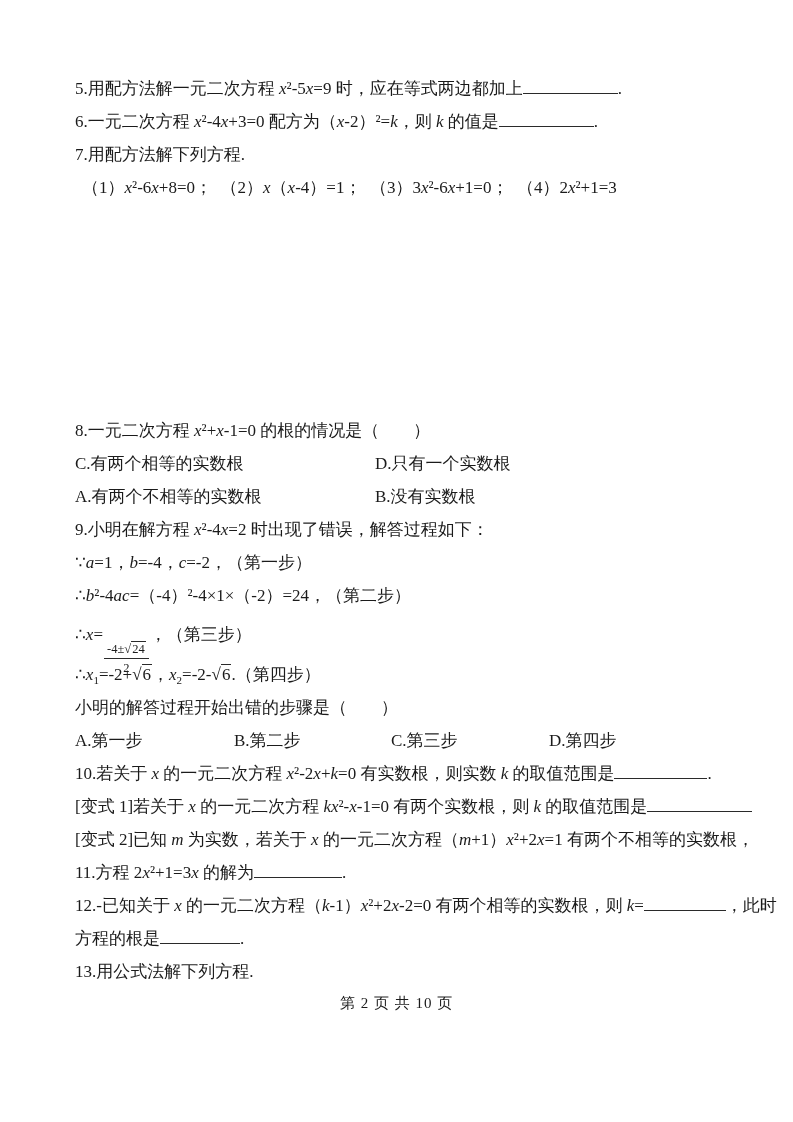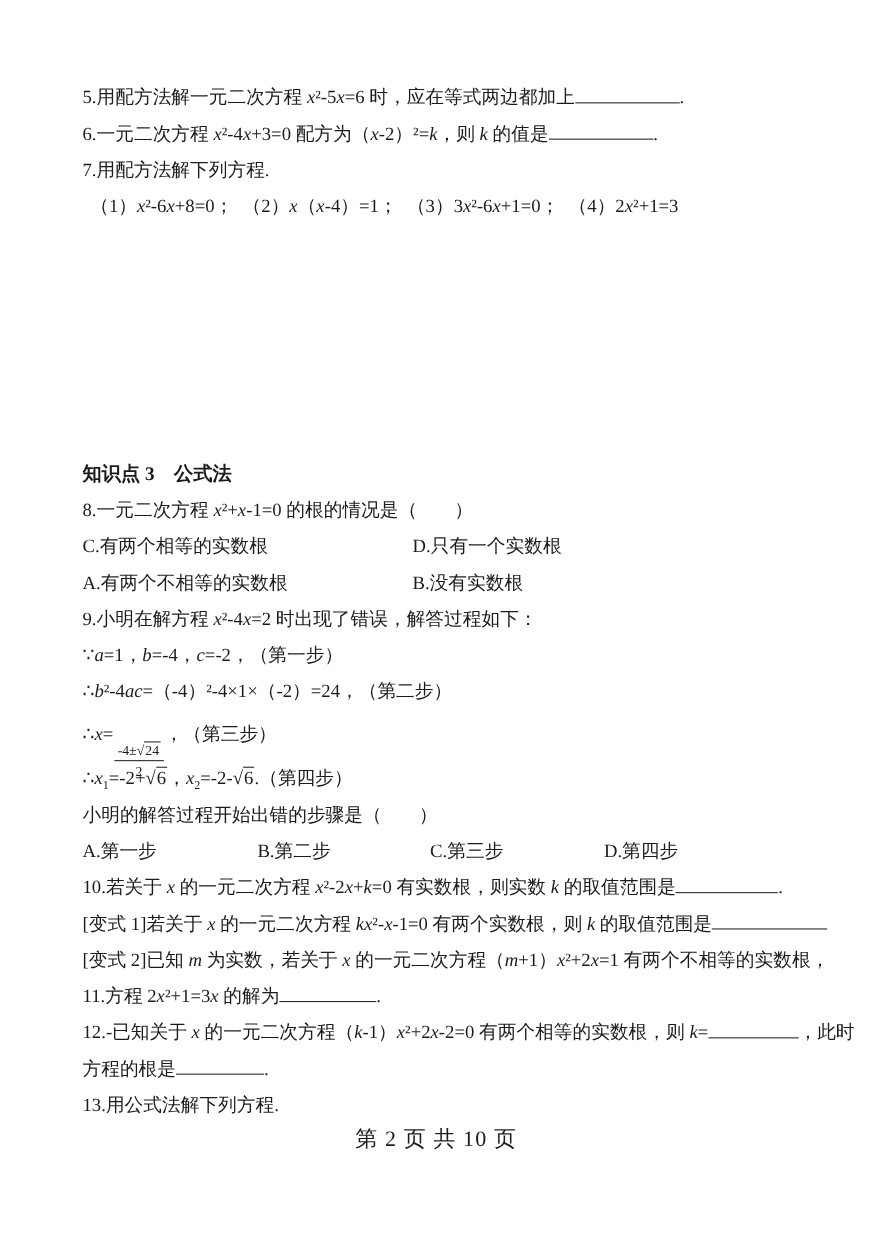--- a/index.html
+++ b/index.html
@@ -69,38 +69,37 @@
     display: inline-block;
     padding-top: 1px;
   }
   .radical { white-space: pre; }
   .radicand {
     border-top: 1.2px solid #2a2a2a;
     padding: 0 1px;
   }
   .footer {
     text-align: center;
-    font-size: 20px;
+    font-size: 15px;
     line-height: 30px;
     letter-spacing: 1px;
     margin-left: -75px; 
     color: #1b1b1b;
   }
 </style>
 </head>
 <body>
 
 <div class="page">
   <div>
-      <div class="line"><span class="run">5.用配方法解一元二次方程 </span><span class="run i">x</span><span class="run">²-5</span><span class="run i">x</span><span class="run">=6 时，应在等式两边都加上</span><span class="blank" style="width: 95px;"></span><span class="run">.</span></div>
+      <div class="line"><span class="run">5.用配方法解一元二次方程 </span><span class="run i">x</span><span class="run">²-5</span><span class="run i">x</span><span class="run">=9 时，应在等式两边都加上</span><span class="blank" style="width: 95px;"></span><span class="run">.</span></div>
       <div class="line"><span class="run">6.一元二次方程 </span><span class="run i">x</span><span class="run">²-4</span><span class="run i">x</span><span class="run">+3=0 配方为（</span><span class="run i">x</span><span class="run">-2）²=</span><span class="run i">k</span><span class="run">，则 </span><span class="run i">k</span><span class="run"> 的值是</span><span class="blank" style="width: 95px;"></span><span class="run">.</span></div>
       <div class="line"><span class="run">7.用配方法解下列方程.</span></div>
       <div class="line" style="padding-left: 7px;"><span class="run">（1）</span><span class="run i">x</span><span class="run">²-6</span><span class="run i">x</span><span class="run">+8=0；  （2）</span><span class="run i">x</span><span class="run">（</span><span class="run i">x</span><span class="run">-4）=1；  （3）3</span><span class="run i">x</span><span class="run">²-6</span><span class="run i">x</span><span class="run">+1=0；  （4）2</span><span class="run i">x</span><span class="run">²+1=3</span></div>
       <div class="spacer" style="height: 210px;"></div>
-      <div class="line heading"><span class="run b">知识点 3　公式法</span></div>
       <div class="line"><span class="run">8.一元二次方程 </span><span class="run i">x</span><span class="run">²+</span><span class="run i">x</span><span class="run">-1=0 的根的情况是（　　）</span></div>
       <div class="line"><span class="run col" style="width: 300px;">C.有两个相等的实数根</span><span class="run">D.只有一个实数根</span></div>
       <div class="line"><span class="run col" style="width: 300px;">A.有两个不相等的实数根</span><span class="run">B.没有实数根</span></div>
       <div class="line"><span class="run">9.小明在解方程 </span><span class="run i">x</span><span class="run">²-4</span><span class="run i">x</span><span class="run">=2 时出现了错误，解答过程如下：</span></div>
       <div class="line"><span class="run">∵</span><span class="run i">a</span><span class="run">=1，</span><span class="run i">b</span><span class="run">=-4，</span><span class="run i">c</span><span class="run">=-2，（第一步）</span></div>
       <div class="line"><span class="run">∴</span><span class="run i">b</span><span class="run">²-4</span><span class="run i">ac</span><span class="run">=（-4）²-4×1×（-2）=24，（第二步）</span></div>
       <div class="line tall"><span class="run">∴</span><span class="run i">x</span><span class="run">=</span><span class="frac"><span class="num"><span class="run">-4±</span><span class="radical"><span class="rad-sign">√</span><span class="radicand">24</span></span></span><span class="den"><span class="run">2</span></span></span><span class="run">，（第三步）</span></div>
       <div class="line"><span class="run">∴</span><span class="run i">x</span><span class="run sub">1</span><span class="run">=-2+</span><span class="radical"><span class="rad-sign">√</span><span class="radicand">6</span></span><span class="run">，</span><span class="run i">x</span><span class="run sub">2</span><span class="run">=-2-</span><span class="radical"><span class="rad-sign">√</span><span class="radicand">6</span></span><span class="run">.（第四步）</span></div>
       <div class="line"><span class="run">小明的解答过程开始出错的步骤是（　　）</span></div>
       <div class="line"><span class="run col" style="width: 159px;">A.第一步</span><span class="run col" style="width: 157px;">B.第二步</span><span class="run col" style="width: 158px;">C.第三步</span><span class="run">D.第四步</span></div>

